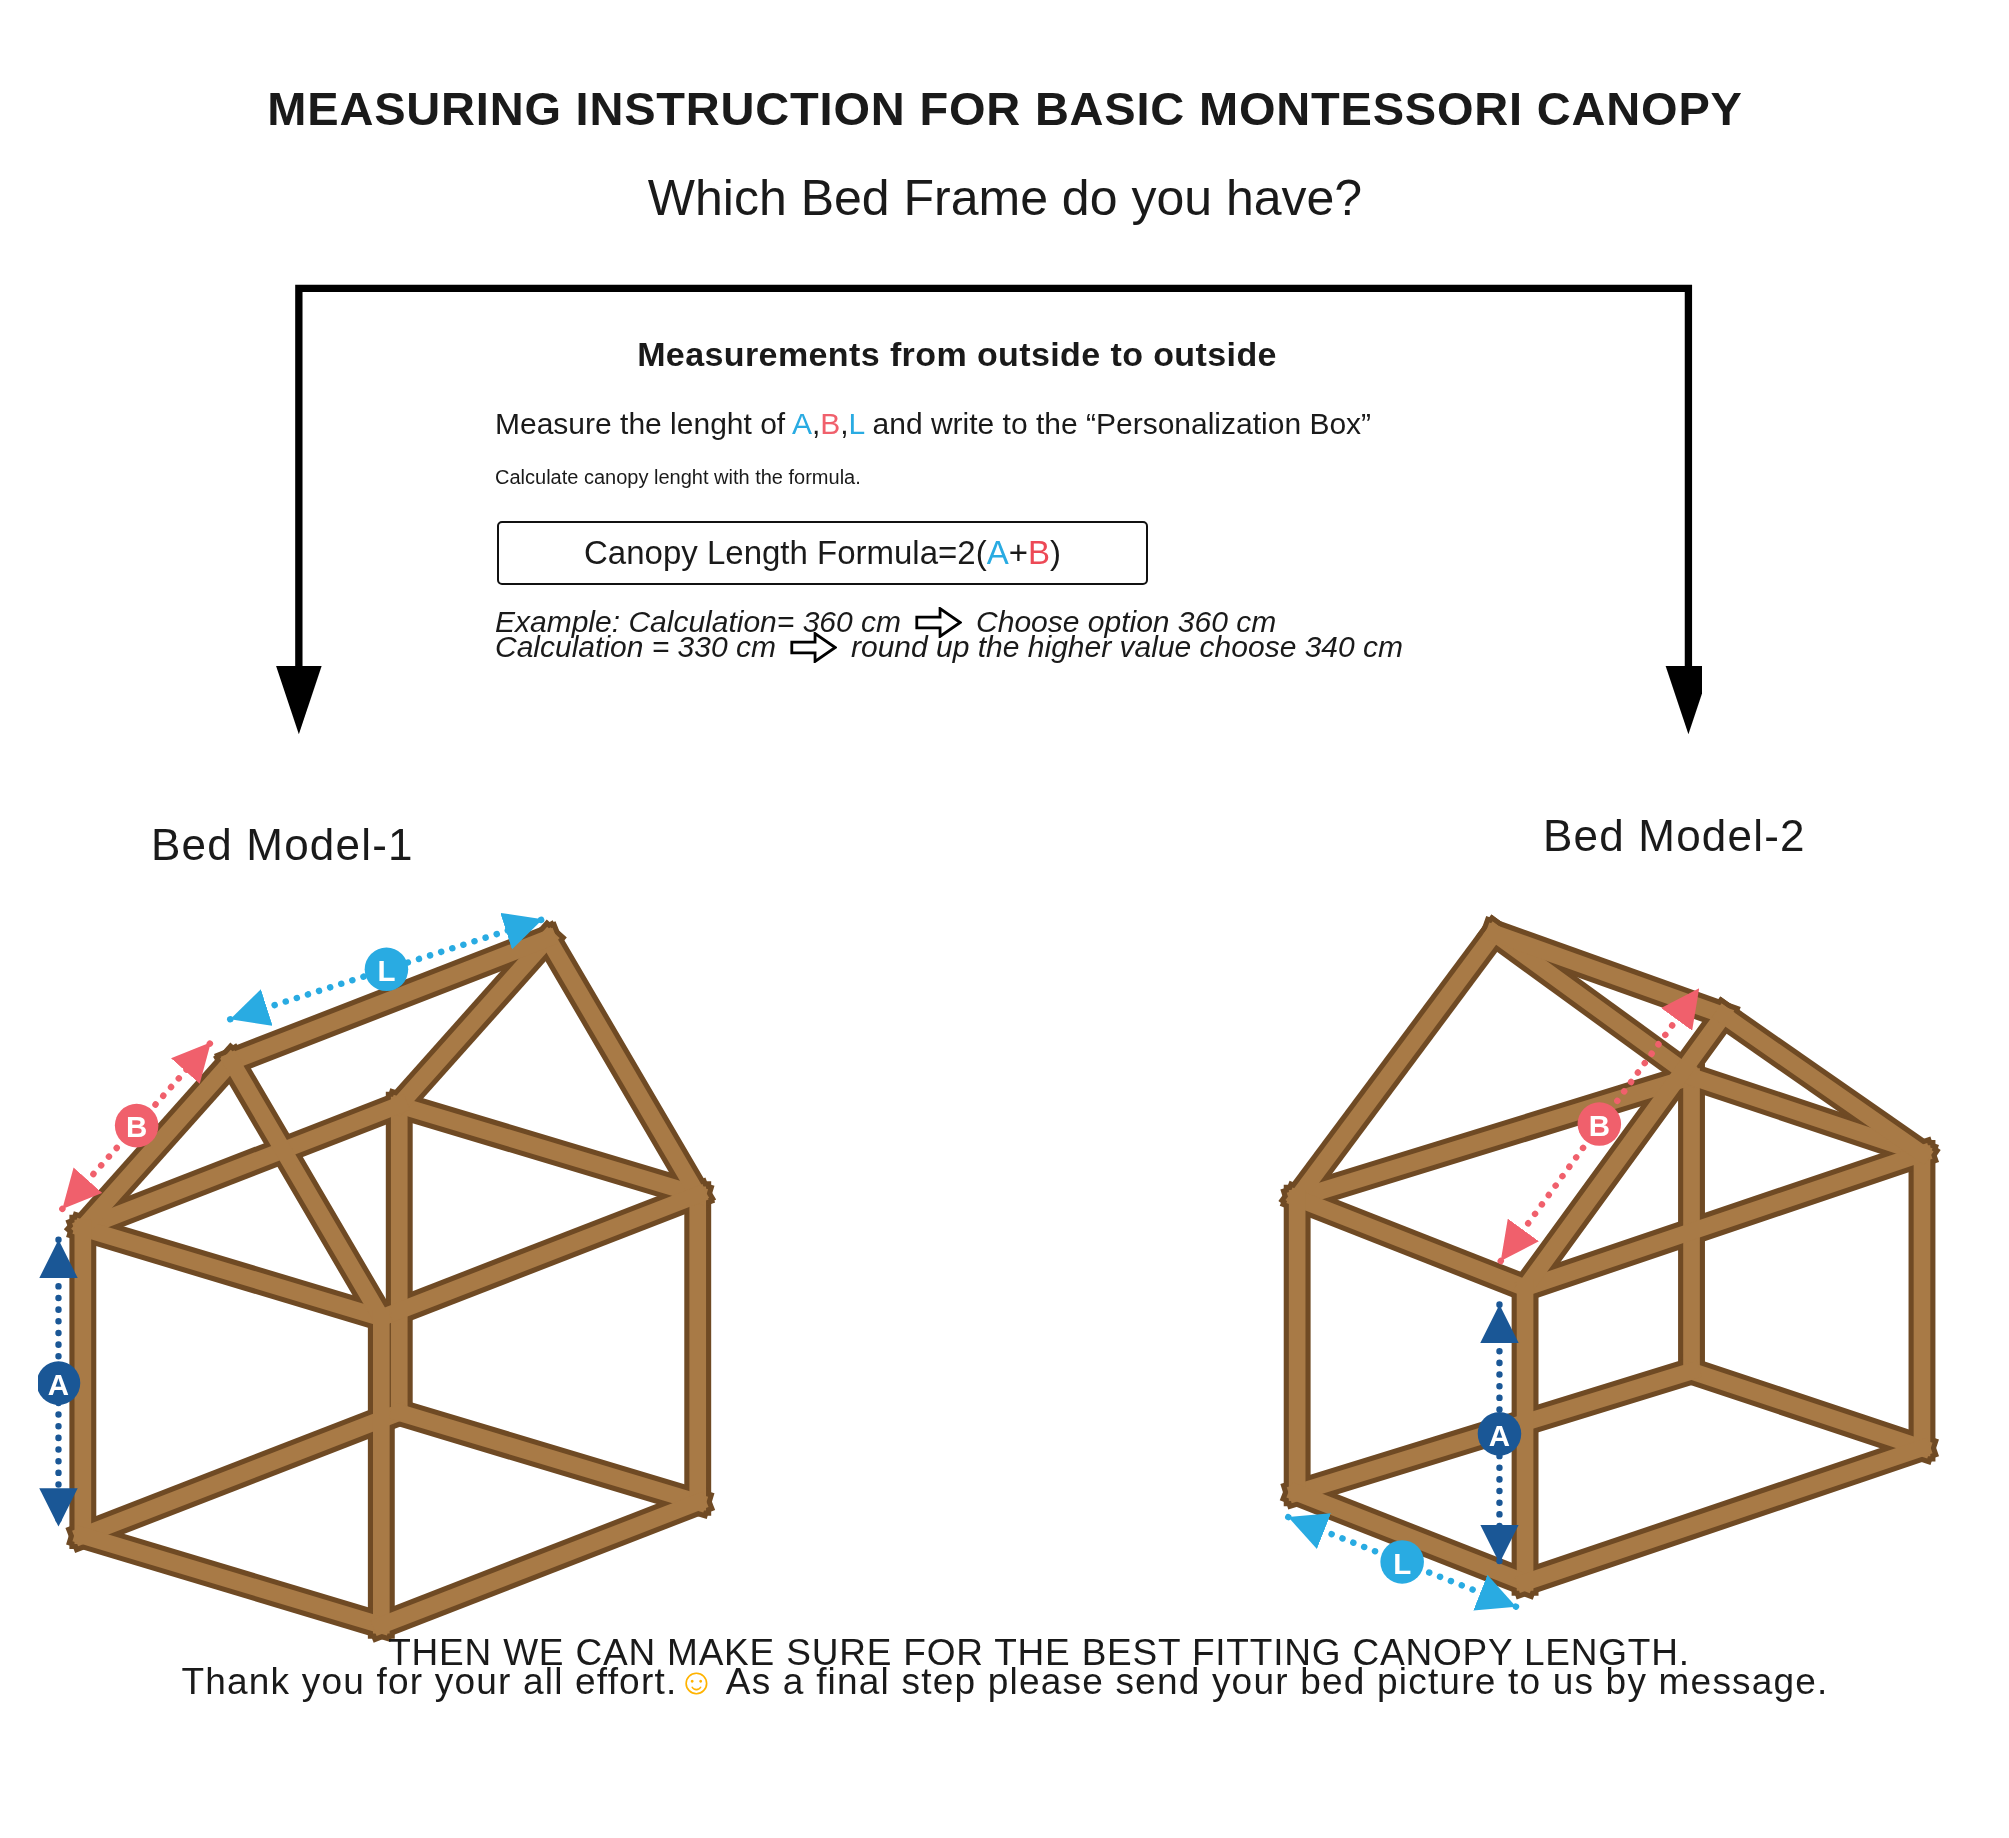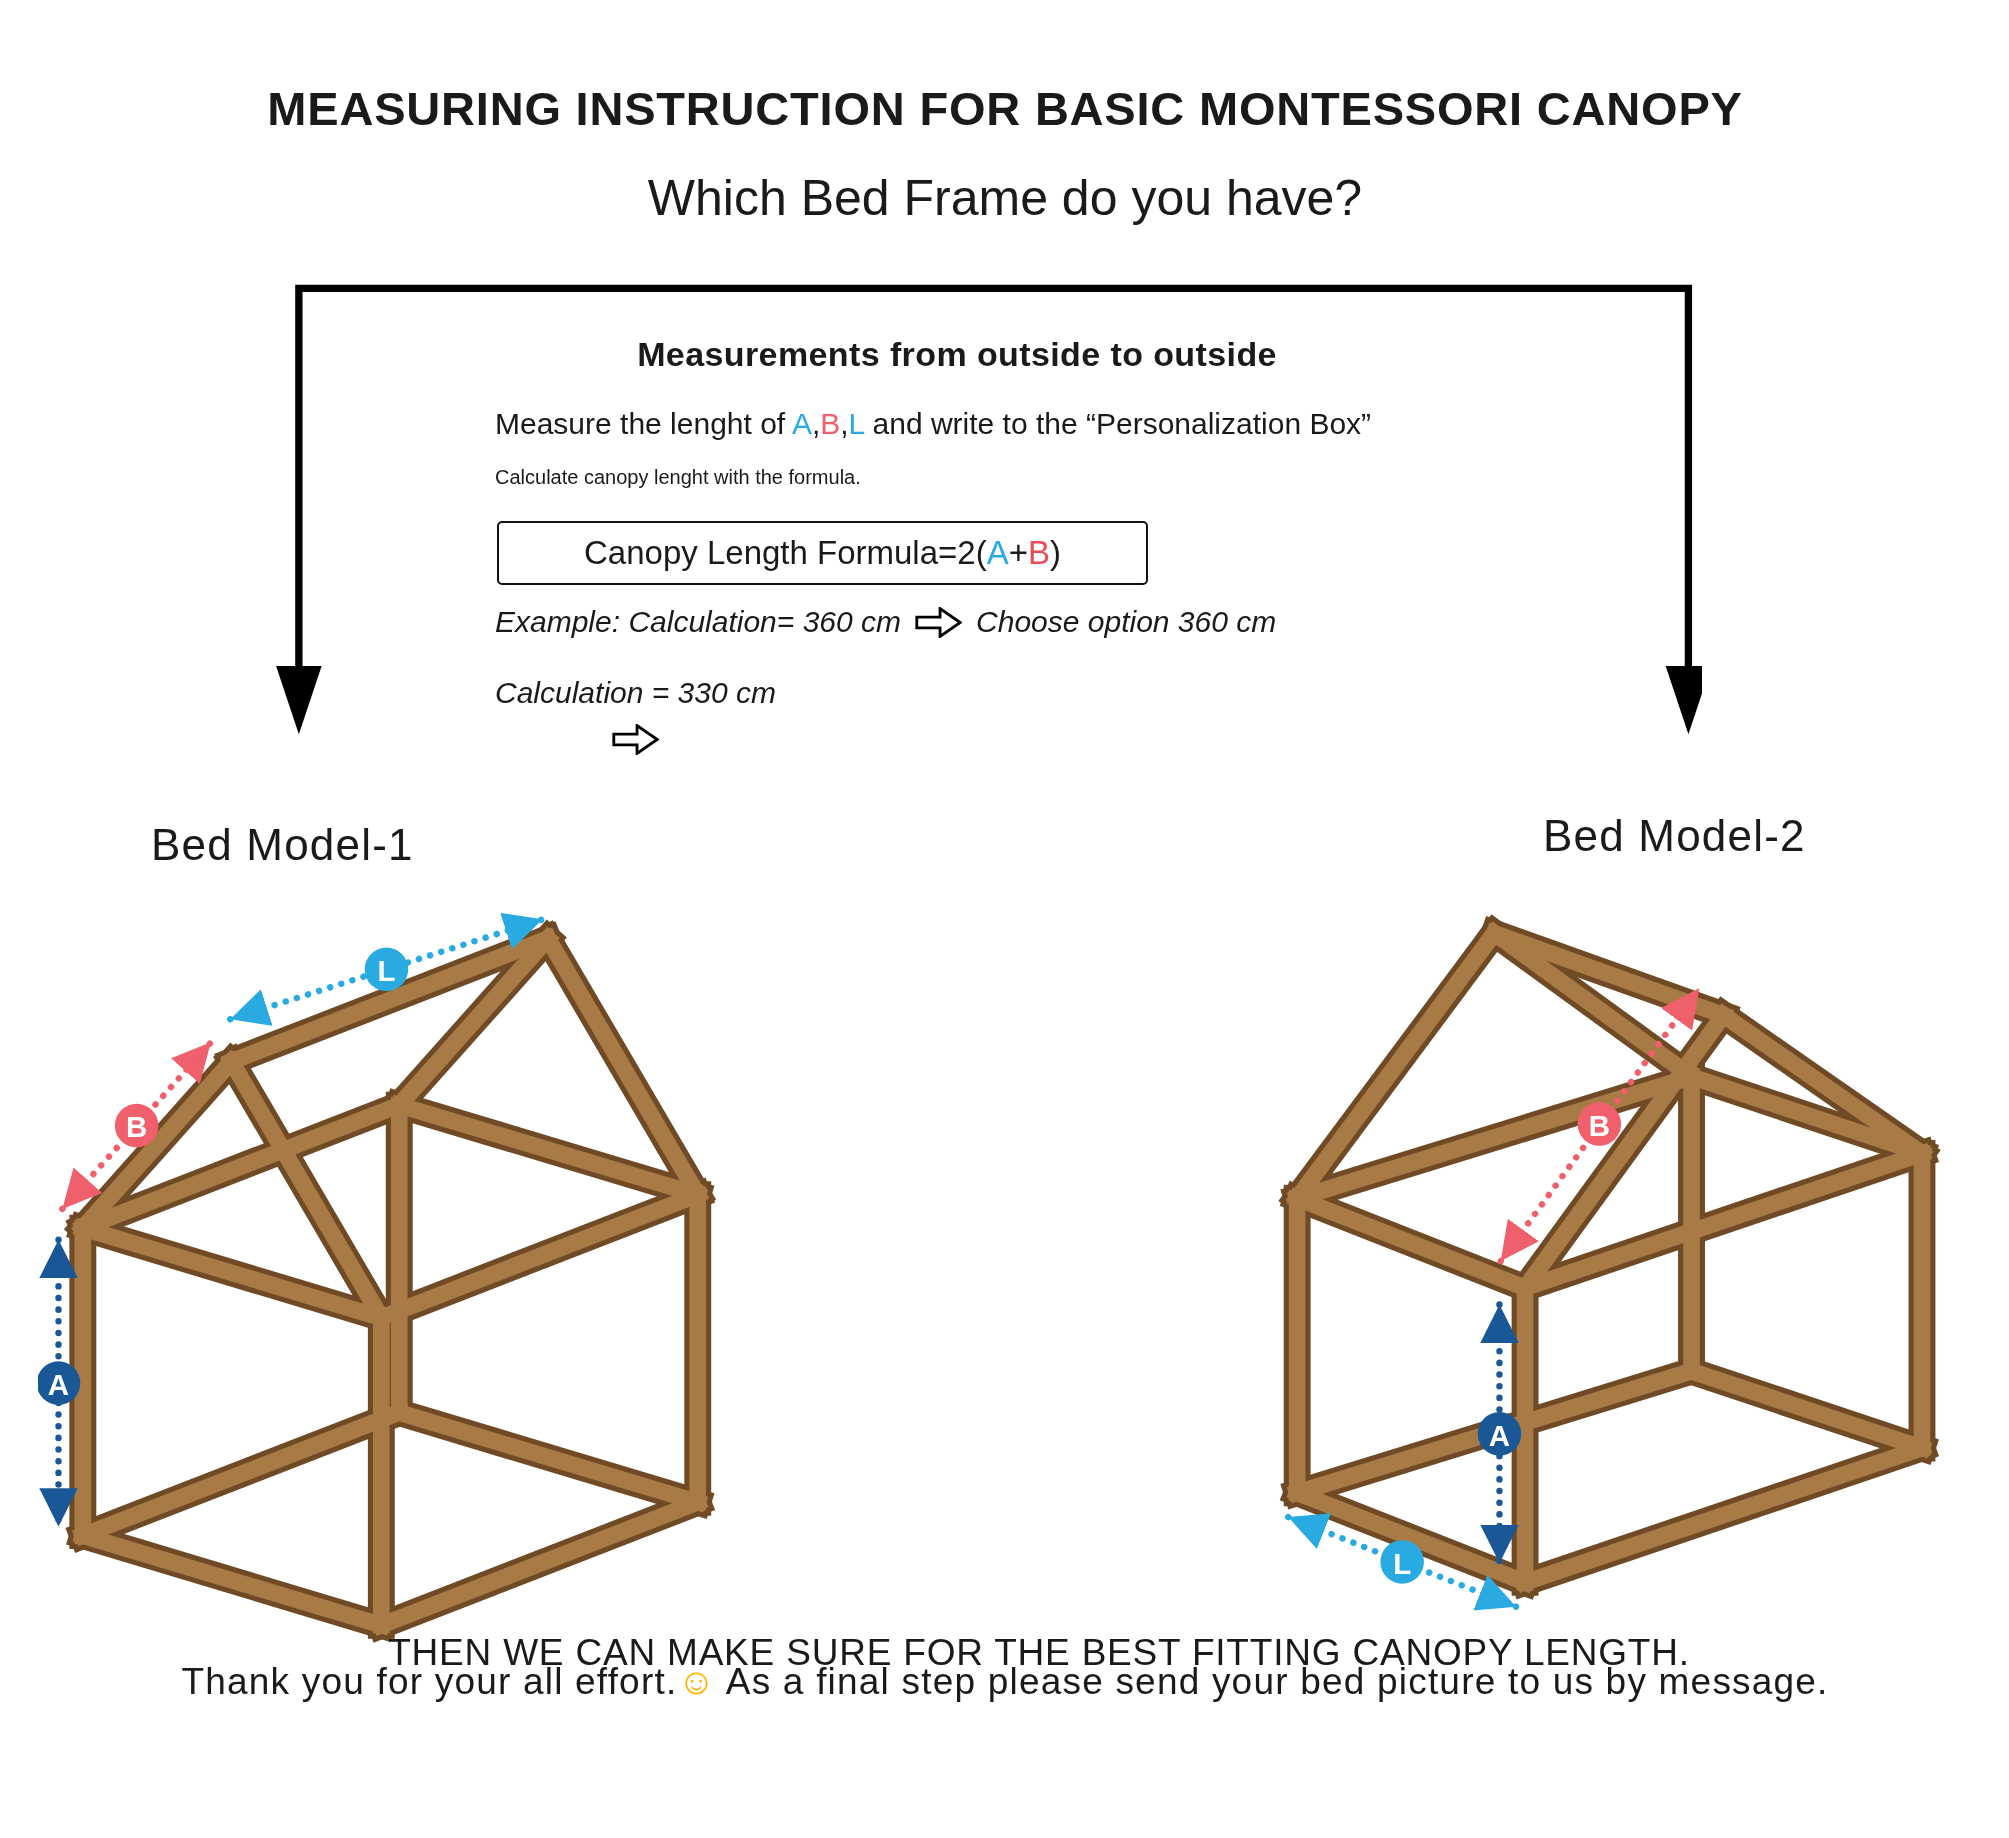--- a/index.html
+++ b/index.html
@@ -13,21 +13,21 @@
   .subtitle{top:169px;font-size:50px;font-weight:400;}
   .instr-heading{left:497px;top:335px;width:920px;text-align:center;font-size:34px;font-weight:bold;letter-spacing:0.4px;}
   .measure-line{left:495px;top:407px;font-size:30px;}
   .calc-line{left:495px;top:466px;font-size:20px;}
   .formula-box{
     left:497px;top:521px;width:647px;height:60px;border:2.4px solid #111;border-radius:5px;
     display:flex;align-items:center;justify-content:center;font-size:33px;
   }
   .example-row{left:495px;display:flex;align-items:center;gap:14px;font-size:30px;font-style:italic;}
   .ex1{top:605px;}
-  .ex2{top:676px;flex-direction:column;}
+  .ex2{top:630px;}
   .blockarrow{width:47px;height:31px;flex:0 0 auto;}
   .bed-label{font-size:44px;letter-spacing:1.2px;}
   .lbl1{left:151px;top:820px;}
   .lbl2{left:1543px;top:811px;}
   .footer1{top:1661px;font-size:37px;letter-spacing:1.2px;}
   .footer2{top:1632px;font-size:37px;font-weight:normal;letter-spacing:0.8px;padding-left:34px;}
   .c-blue{color:#29ABE2;}
   .c-pink{color:#F0606C;}
   .c-red{color:#ED4956;}
   .smiley{color:#FFB300;font-style:normal;}
@@ -88,20 +88,21 @@
     <polygon points="1,6.5 16,6.5 16,1 29,10 16,19 16,13.5 1,13.5" fill="#fff" stroke="#000" stroke-width="1.8" stroke-linejoin="miter"></polygon>
   </svg>
   <span>Choose option 360 cm</span>
 </div>
 
 <div class="abs example-row ex2">
   <span>Calculation = 330 cm</span>
   <svg class="blockarrow" viewBox="0 0 30 20">
     <polygon points="1,6.5 16,6.5 16,1 29,10 16,19 16,13.5 1,13.5" fill="#fff" stroke="#000" stroke-width="1.8" stroke-linejoin="miter"></polygon>
   </svg>
+  <span>round up the higher value choose 340 cm</span>
 </div>
 
 <div class="abs bed-label lbl1">Bed Model-1</div>
 <div class="abs bed-label lbl2">Bed Model-2</div>
 
 <svg class="abs" style="left:38px;top:891px;width:743px;height:769px" viewBox="0 -20 580 600">
   <defs>
     <g id="frame1">
       <line x1="282" y1="387" x2="282" y2="147"></line>
       <line x1="35" y1="483" x2="282" y2="387"></line>

